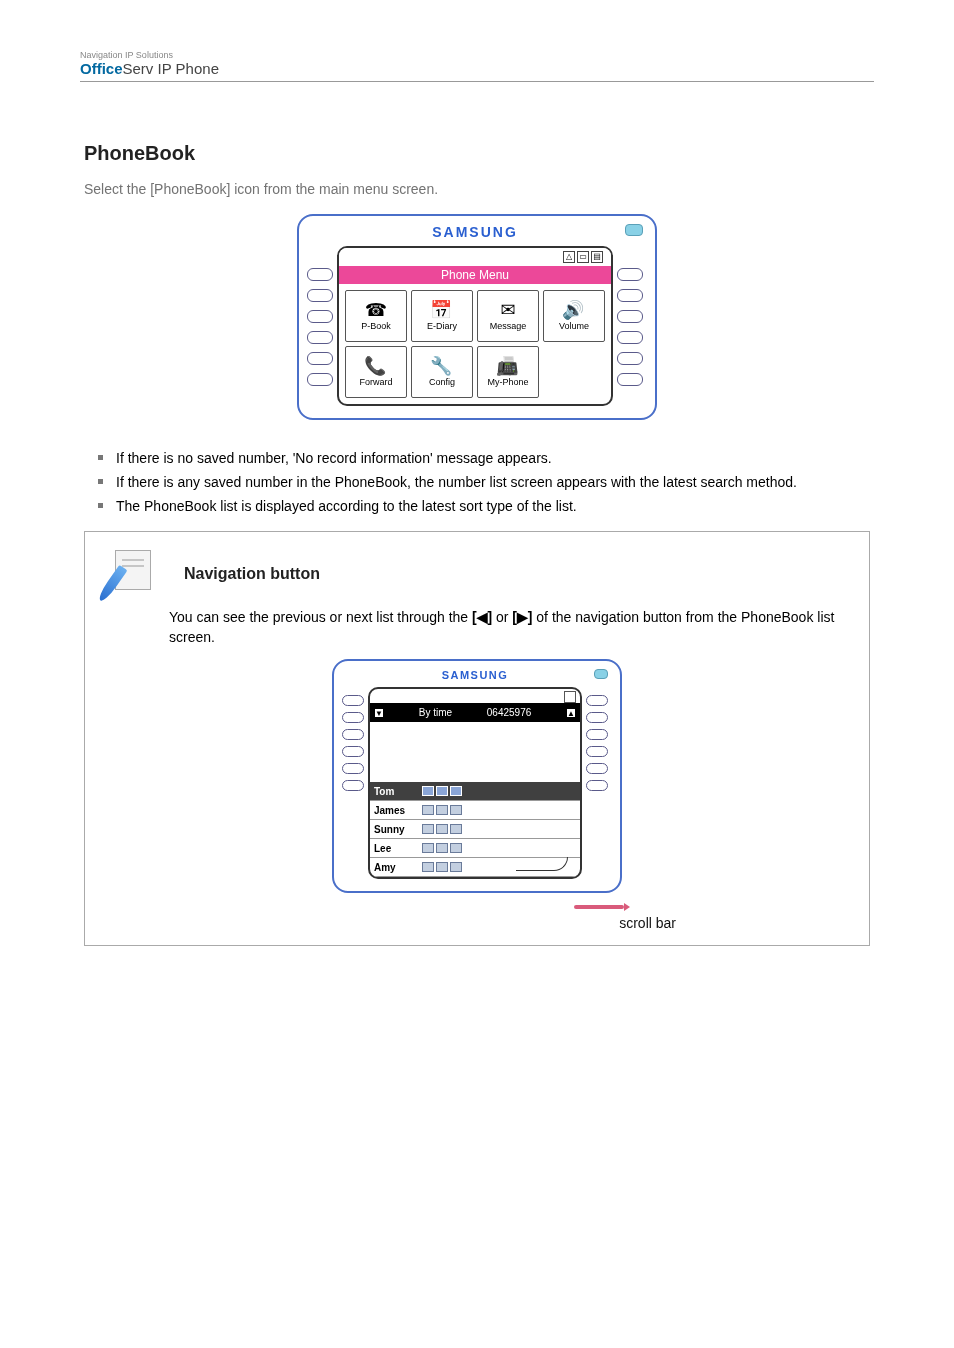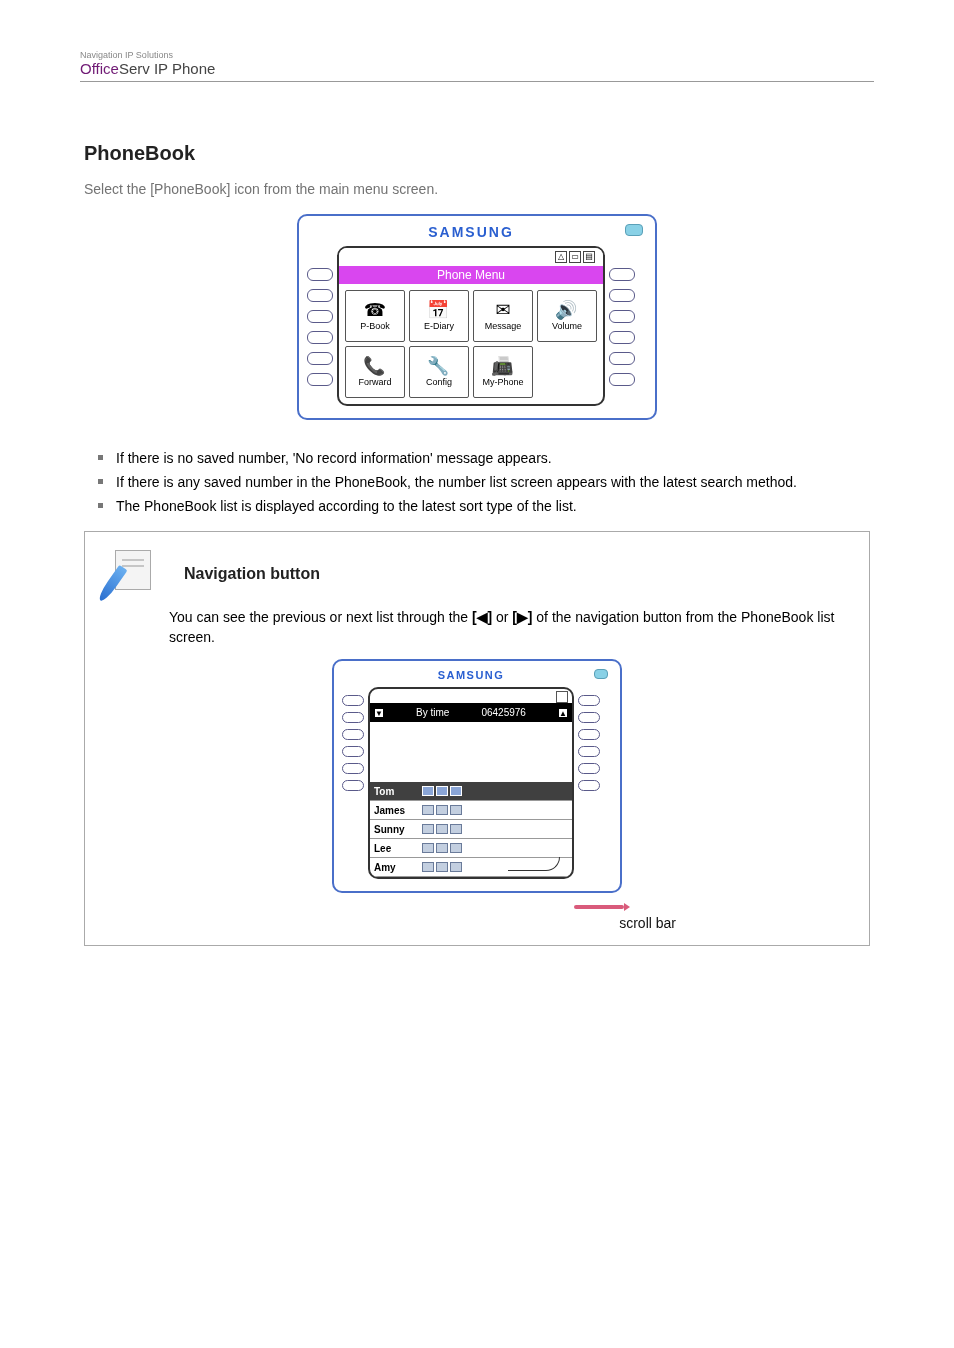--- a/index.html
+++ b/index.html
@@ -15,21 +15,21 @@
   .page {
     padding: 50px 80px 40px 80px;
   }
   .header {
     border-bottom: 1px solid #999;
     padding-bottom: 4px;
     margin-bottom: 60px;
   }
   .h-top { font-size: 9px; color: #888; }
   .h-main { font-size: 15px; color: #444; }
-  .h-main b { font-weight: normal; color: #701a75; }
+  .h-main b { font-weight: bold; color: #0369a1; }
 
   .section-title {
     font-size: 20px;
     font-weight: bold;
     color: #222;
     margin-bottom: 14px;
     margin-left: 4px;
   }
   .body-text {
     font-size: 14px;
@@ -51,24 +51,24 @@
     left: 0; top: 7px;
     width: 5px; height: 5px;
     background: #777;
   }
 
   
   .device {
     width: 360px;
     margin: 0 auto 28px auto;
     border: 2px solid #4a6fc9;
-    border-radius: 10px;
+    border-radius: 16px;
     background: #fff;
     position: relative;
-    padding: 8px 12px 12px 0;
+    padding: 8px 4px 12px 0;
   }
   .device.small { width: 290px; }
   .device-brand {
     text-align: center;
     font-weight: bold;
     color: #2a5fd0;
     font-size: 14px;
     letter-spacing: 2px;
     margin-bottom: 6px;
   }
@@ -122,21 +122,21 @@
   }
   .status-ic {
     width: 12px; height: 12px;
     display: inline-block;
     border: 1px solid #444;
     font-size: 8px;
     text-align: center;
     line-height: 10px;
   }
   .title-bar {
-    background: #d946ef;
+    background: #ec4899;
     color: #fff;
     font-size: 12px;
     text-align: center;
     padding: 2px 0;
   }
   .icon-grid {
     display: grid;
     grid-template-columns: repeat(4, 1fr);
     gap: 4px;
     padding: 6px 6px;

